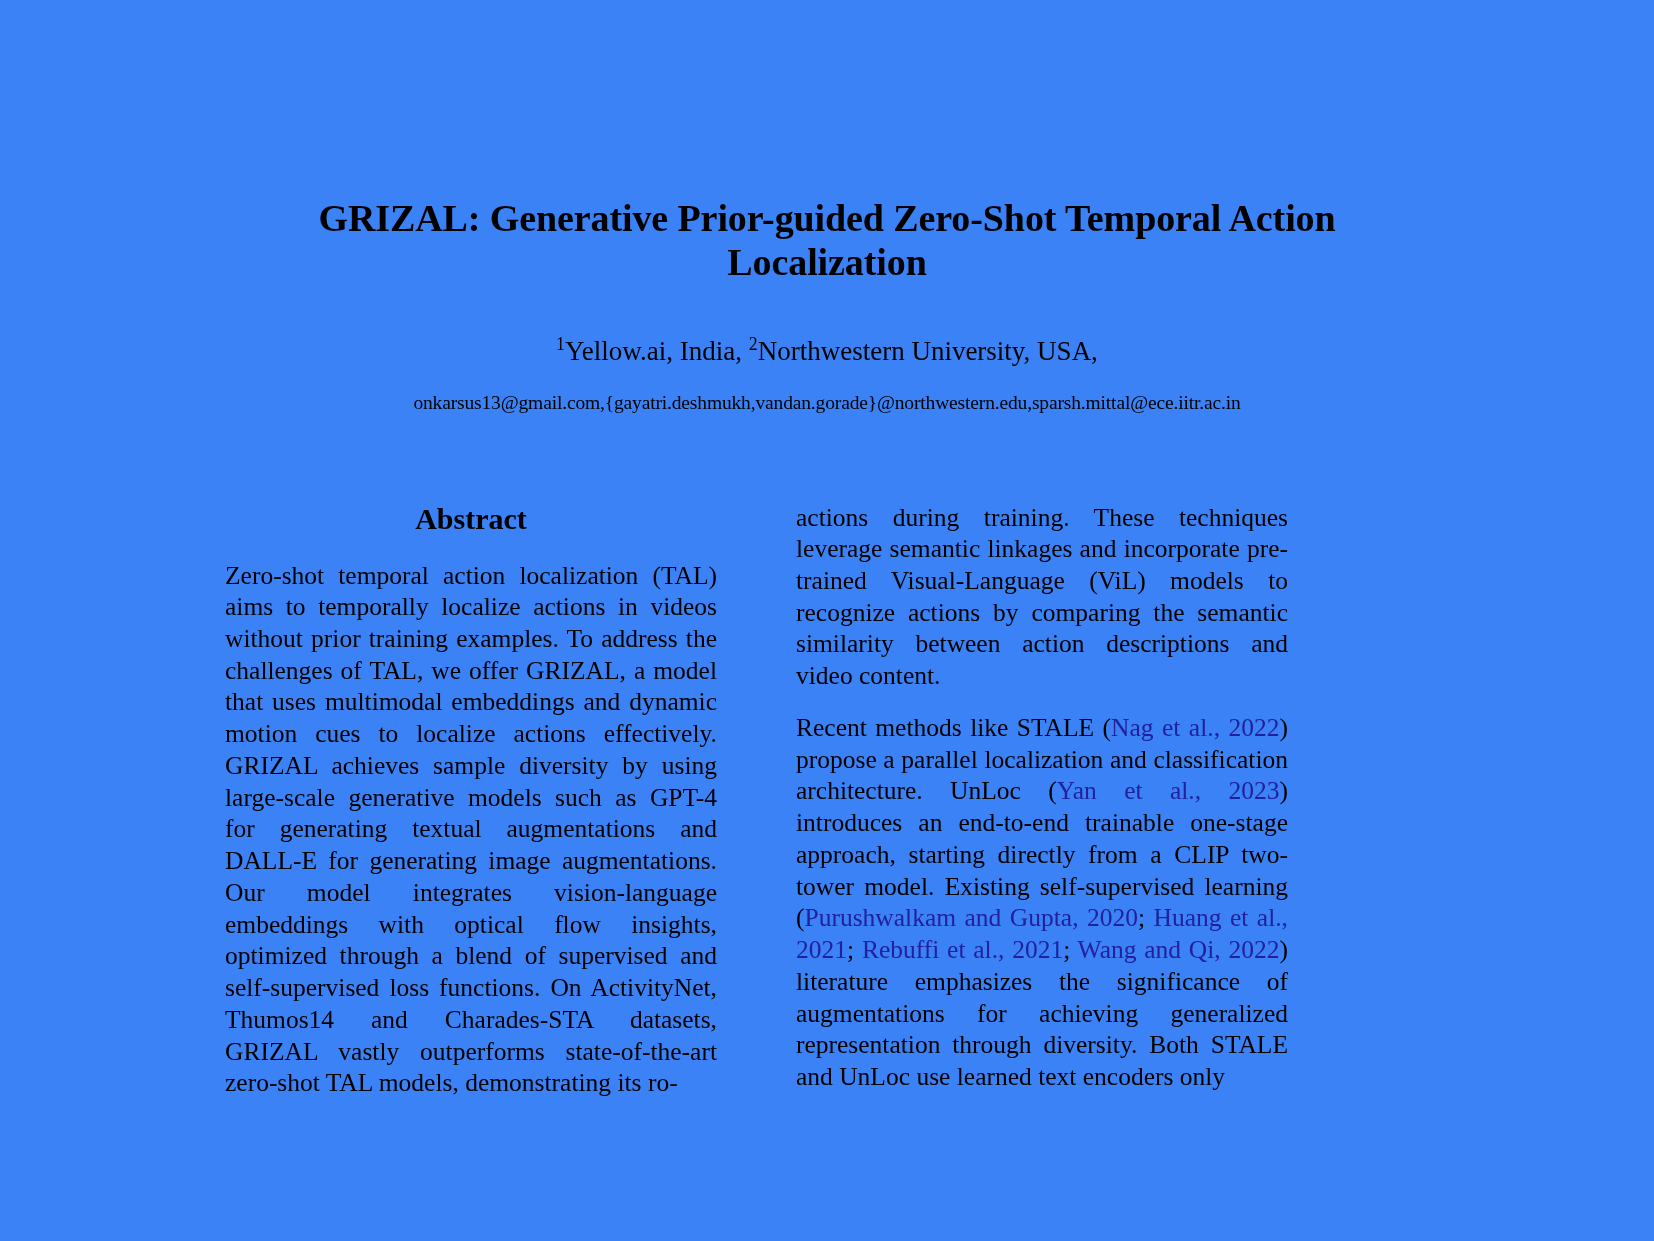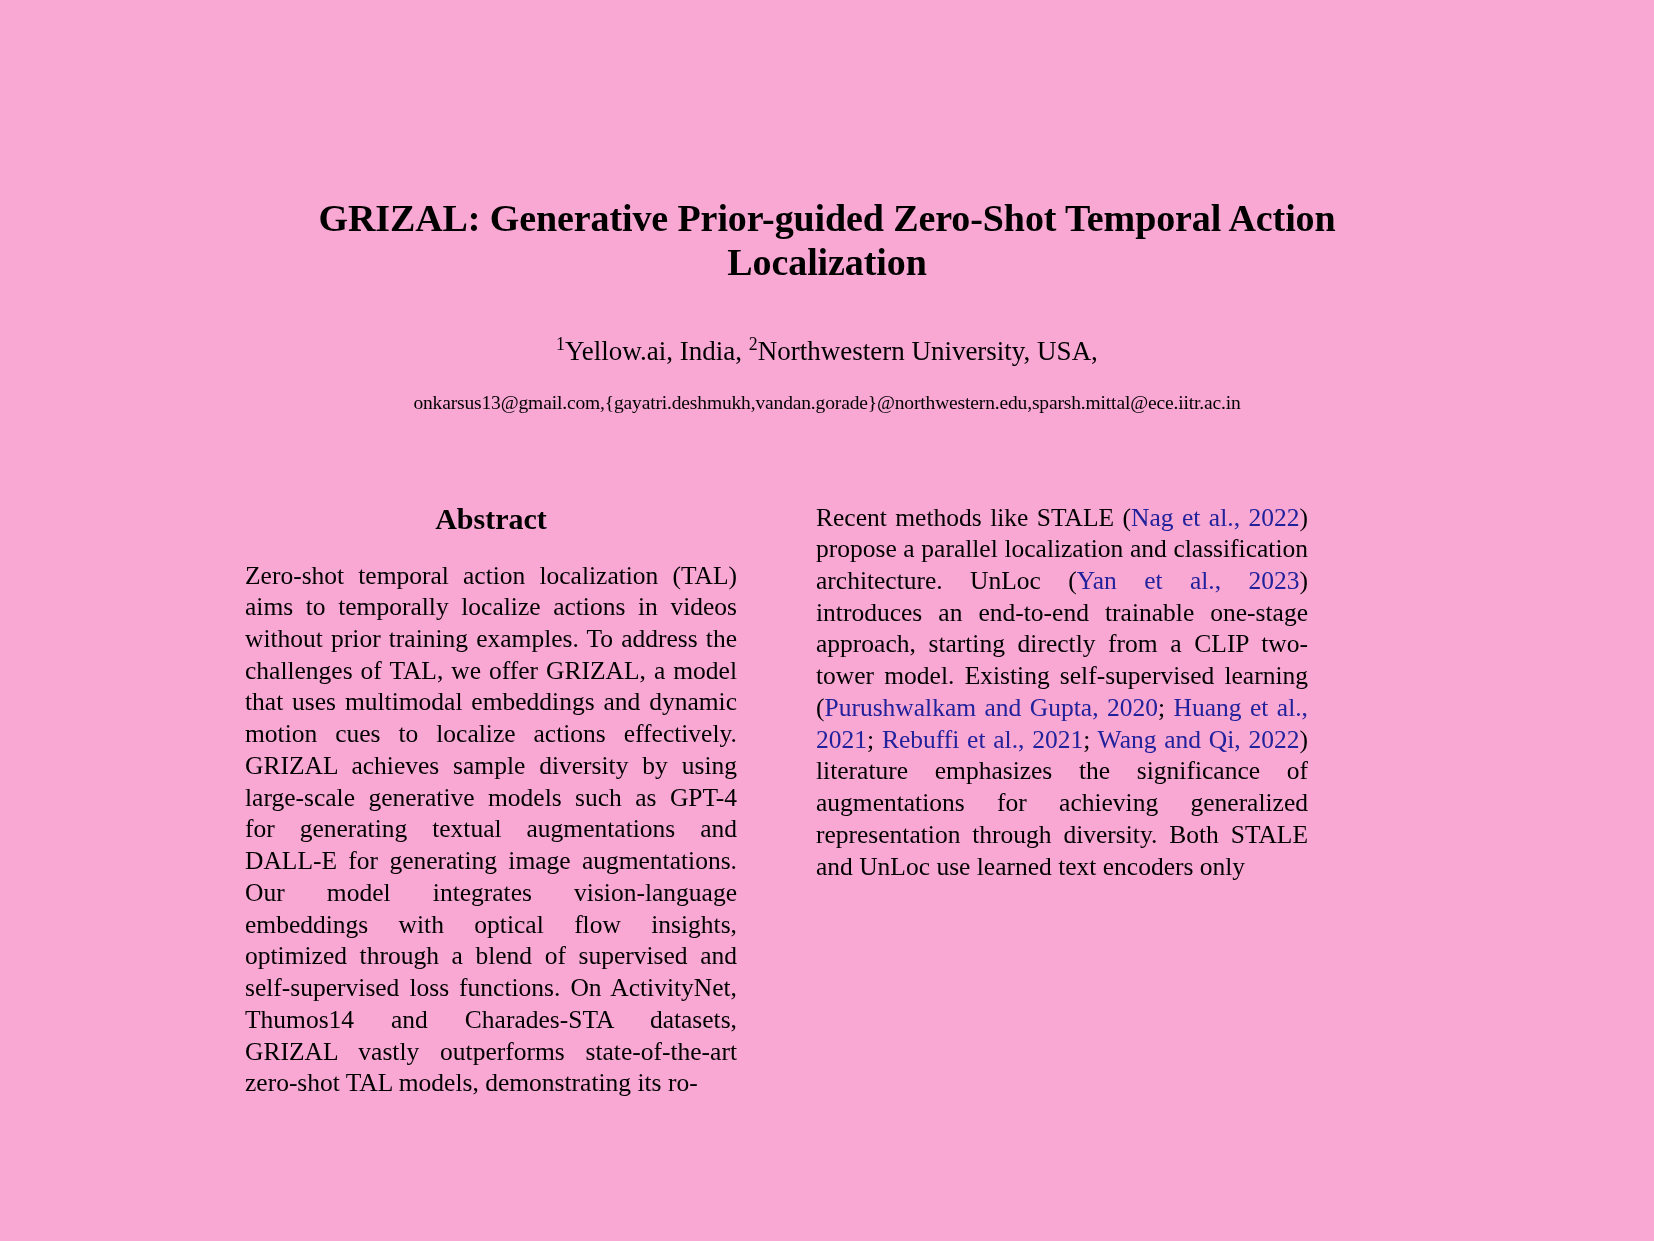--- a/index.html
+++ b/index.html
@@ -5,21 +5,21 @@
 <style>
   html, body {
     margin: 0;
     padding: 0;
     background: #ffffff;
   }
   .page {
     position: relative;
     width: 1654px;
     height: 1241px;
-    background: #f9a8d4;
+    background: #3b82f6;
     overflow: hidden;
     font-family: "Liberation Serif", "DejaVu Serif", serif;
     color: #000000;
   }
   .content {
     position: absolute;
     left: 225px;
     top: 0;
     width: 1204px;
   }
@@ -67,21 +67,20 @@
     font-size: 0.66em;
     vertical-align: super;
     line-height: 0;
   }
 
   
   .columns {
     display: flex;
     margin-top: 86px;
     column-gap: 79px;
-    margin-left: 20px;
   }
   .col {
     width: 492px;
     flex: 0 0 492px;
   }
   .abstract-heading {
     font-size: 30px;
     font-weight: bold;
     text-align: center;
     margin: 0 0 24px 0;
@@ -117,18 +116,19 @@
     </div>
 
     <div class="columns">
 
       <div class="col col-left">
         <h2 class="abstract-heading">Abstract</h2>
         <p class="body">Zero-shot temporal action localization (TAL) aims to temporally localize actions in videos without prior training examples. To address the challenges of TAL, we offer GRIZAL, a model that uses multimodal embeddings and dynamic motion cues to localize actions effectively. GRIZAL achieves sample diversity by using large-scale generative models such as GPT-4 for generating textual augmentations and DALL-E for generating image augmentations. Our model integrates vision-language embeddings with optical flow insights, optimized through a blend of supervised and self-supervised loss functions. On ActivityNet, Thumos14 and Charades-STA datasets, GRIZAL vastly outperforms state-of-the-art zero-shot TAL models, demonstrating its ro-</p>
       </div>
 
       <div class="col col-right">
+        <p class="body">actions during training. These techniques leverage semantic linkages and incorporate pre-trained Visual-Language (ViL) models to recognize actions by comparing the semantic similarity between action descriptions and video content.</p>
         <p class="body">Recent methods like STALE (<span class="cite">Nag et al., 2022</span>) propose a parallel localization and classification architecture. UnLoc (<span class="cite">Yan et al., 2023</span>) introduces an end-to-end trainable one-stage approach, starting directly from a CLIP two-tower model. Existing self-supervised learning (<span class="cite">Purushwalkam and Gupta, 2020</span>; <span class="cite">Huang et al., 2021</span>; <span class="cite">Rebuffi et al., 2021</span>; <span class="cite">Wang and Qi, 2022</span>) literature emphasizes the significance of augmentations for achieving generalized representation through diversity. Both STALE and UnLoc use learned text encoders only</p>
       </div>
 
     </div>
   </div>
 </div>
 
 </body></html>

